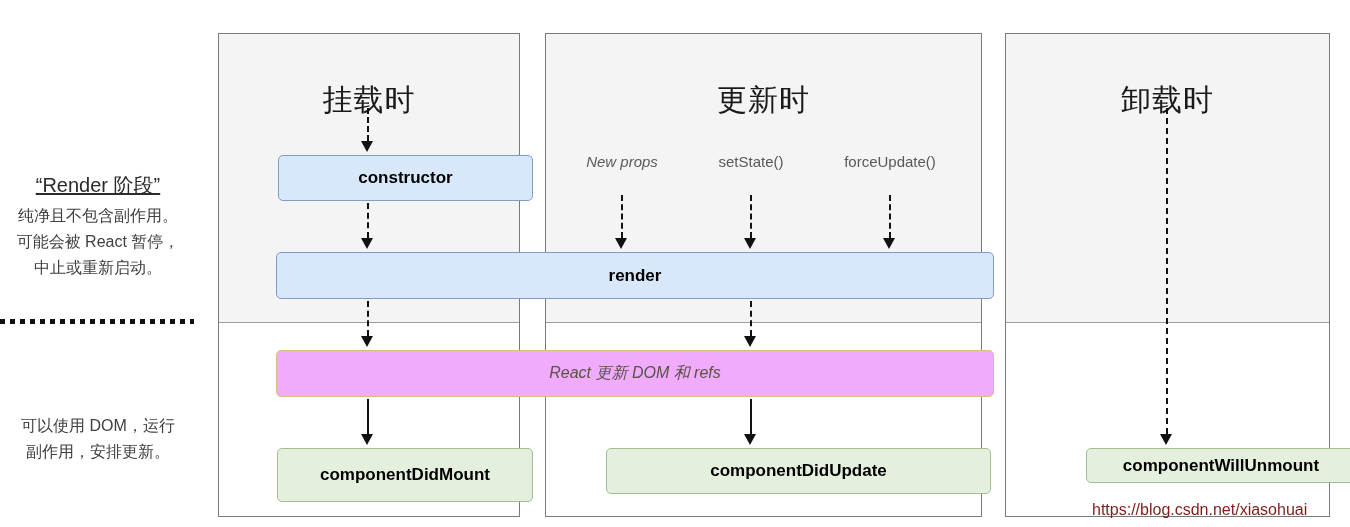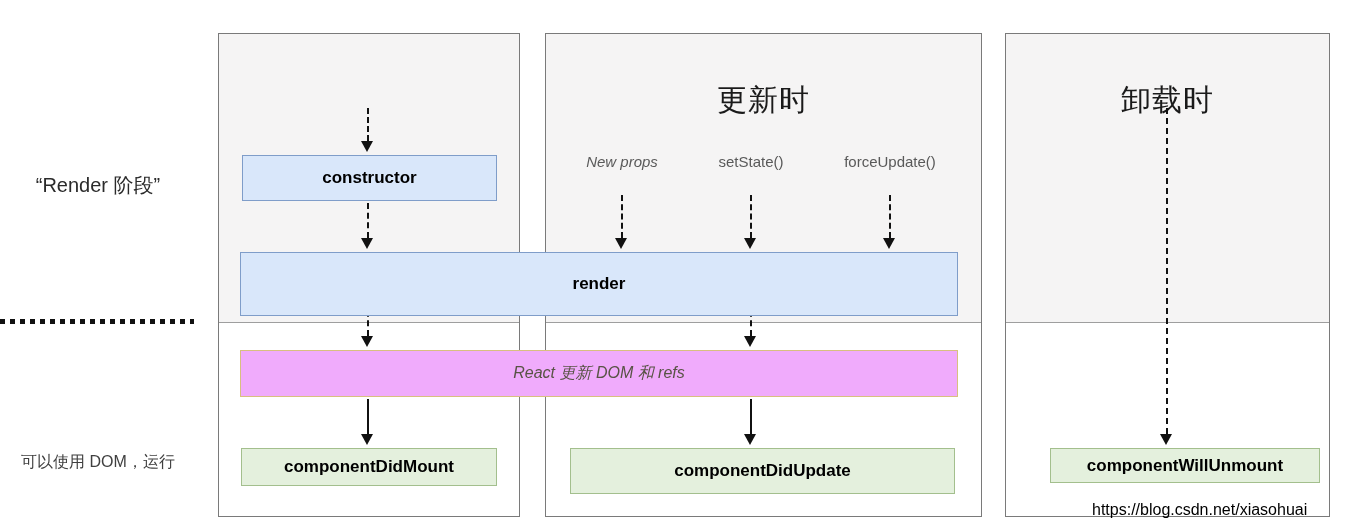--- a/index.html
+++ b/index.html
@@ -5,74 +5,81 @@
   html,body{margin:0;padding:0;background:#fff;}
   #stage{
     position:relative;width:1350px;height:527px;background:#ffffff;overflow:hidden;
     font-family:"Liberation Sans","DejaVu Sans",sans-serif;color:#1a1a1a;
   }
   
   .col{position:absolute;top:33px;height:484px;border:1.5px solid #7a7a7a;background:#ffffff;box-sizing:border-box;}
   .col-top{position:absolute;left:0;top:0;width:100%;height:288px;background:#f5f4f4;border-bottom:1px solid #9e9e9e;}
   .col-title{position:absolute;top:46px;left:0;width:100%;text-align:center;font-size:30px;font-weight:400;color:#1a1a1a;letter-spacing:1px;}
   
-  .box{position:absolute;box-sizing:border-box;border-radius:0;display:flex;align-items:center;justify-content:center;z-index:3;font-size:17px;}
+  .box{position:absolute;box-sizing:border-box;border-radius:5px;display:flex;align-items:center;justify-content:center;z-index:3;font-size:17px;margin-left:36px;}
   .box-blue{background:#d9e7fa;border:1.5px solid #7f9dc9;font-weight:bold;color:#000;}
   .box-yellow{background:#f0abfc;border:1.5px solid #d8bf80;font-style:italic;color:#585345;font-weight:400;font-size:16px;}
   .box-green{background:#e4f0dd;border:1.5px solid #a3bf8d;font-weight:bold;color:#000;}
   
   .aline{position:absolute;width:0;border-left:2px dashed #111;z-index:2;}
   .aline.solid{border-left-style:solid;}
   .ahead{position:absolute;width:0;height:0;border-left:6px solid transparent;border-right:6px solid transparent;border-top:11px solid #111;z-index:2;}
   
   .trigger{position:absolute;top:153px;width:140px;text-align:center;font-size:15px;color:#595959;z-index:2;}
   .trigger.italic{font-style:italic;}
   
-  .phase-title{position:absolute;left:0;width:196px;text-align:center;font-size:20px;color:#2b2b2b;}
+  .phase-title{position:absolute;left:0;width:196px;text-align:center;font-size:20px;color:#2b2b2b;text-decoration:underline;}
   .phase-text{position:absolute;left:0;width:196px;text-align:center;font-size:16px;line-height:26px;color:#404040;}
   .dotted-divider{position:absolute;left:0;top:319px;width:194px;height:5px;
     background:repeating-linear-gradient(90deg,#111 0 5px,transparent 5px 10px);}
   
-  .watermark{position:absolute;left:1092px;top:501px;font-size:16px;color:#000000;z-index:5;white-space:nowrap;}
+  .watermark{position:absolute;left:1092px;top:501px;font-size:16px;color:#7f1d1d;z-index:5;white-space:nowrap;}
 </style>
 </head>
 <body>
 
 <div id="stage">
 
   <div class="phase-title" style="top:172px;">“Render 阶段”</div>
+  <div class="phase-text" style="top:203px;">
+    <div>纯净且不包含副作用。</div>
+    <div>可能会被 React 暂停，</div>
+    <div>中止或重新启动。</div>
+  </div>
 
   <div class="dotted-divider"></div>
 
-  <div class="phase-text" style="top:413px;margin-top:36px;">
+  <div class="phase-text" style="top:413px;">
     <div>可以使用 DOM，运行</div>
+    <div>副作用，安排更新。</div>
   </div>
 
   <div class="col" style="left:218px;width:302px;">
     <div class="col-top"></div>
+    <div class="col-title">挂载时</div>
   </div>
 
   <div class="col" style="left:545px;width:437px;">
     <div class="col-top"></div>
     <div class="col-title">更新时</div>
   </div>
 
   <div class="col" style="left:1005px;width:325px;padding-left:48px;">
     <div class="col-top"></div>
     <div class="col-title">卸载时</div>
   </div>
 
   <div class="trigger italic" style="left:552px;">New props</div>
   <div class="trigger" style="left:681px;">setState()</div>
   <div class="trigger" style="left:820px;">forceUpdate()</div>
 
   <div class="box box-blue" style="left:242px;top:155px;width:255px;height:46px;">constructor</div>
-  <div class="box box-blue" style="left:240px;top:252px;width:718px;height:64px;">render</div>
+  <div class="box box-blue" style="left:240px;top:252px;width:718px;height:47px;">render</div>
   <div class="box box-yellow" style="left:240px;top:350px;width:718px;height:47px;">React 更新 DOM 和 refs</div>
-  <div class="box box-green" style="left:241px;top:448px;width:256px;height:38px;">componentDidMount</div>
+  <div class="box box-green" style="left:241px;top:448px;width:256px;height:54px;">componentDidMount</div>
   <div class="box box-green" style="left:570px;top:448px;width:385px;height:46px;">componentDidUpdate</div>
   <div class="box box-green" style="left:1050px;top:448px;width:270px;height:35px;">componentWillUnmount</div>
 
   <div class="aline" style="left:367px;top:108px;height:33px;"></div>
   <div class="ahead" style="left:361px;top:141px;"></div>
 
   <div class="aline" style="left:367px;top:203px;height:35px;"></div>
   <div class="ahead" style="left:361px;top:238px;"></div>
 
   <div class="aline" style="left:367px;top:301px;height:35px;"></div>

